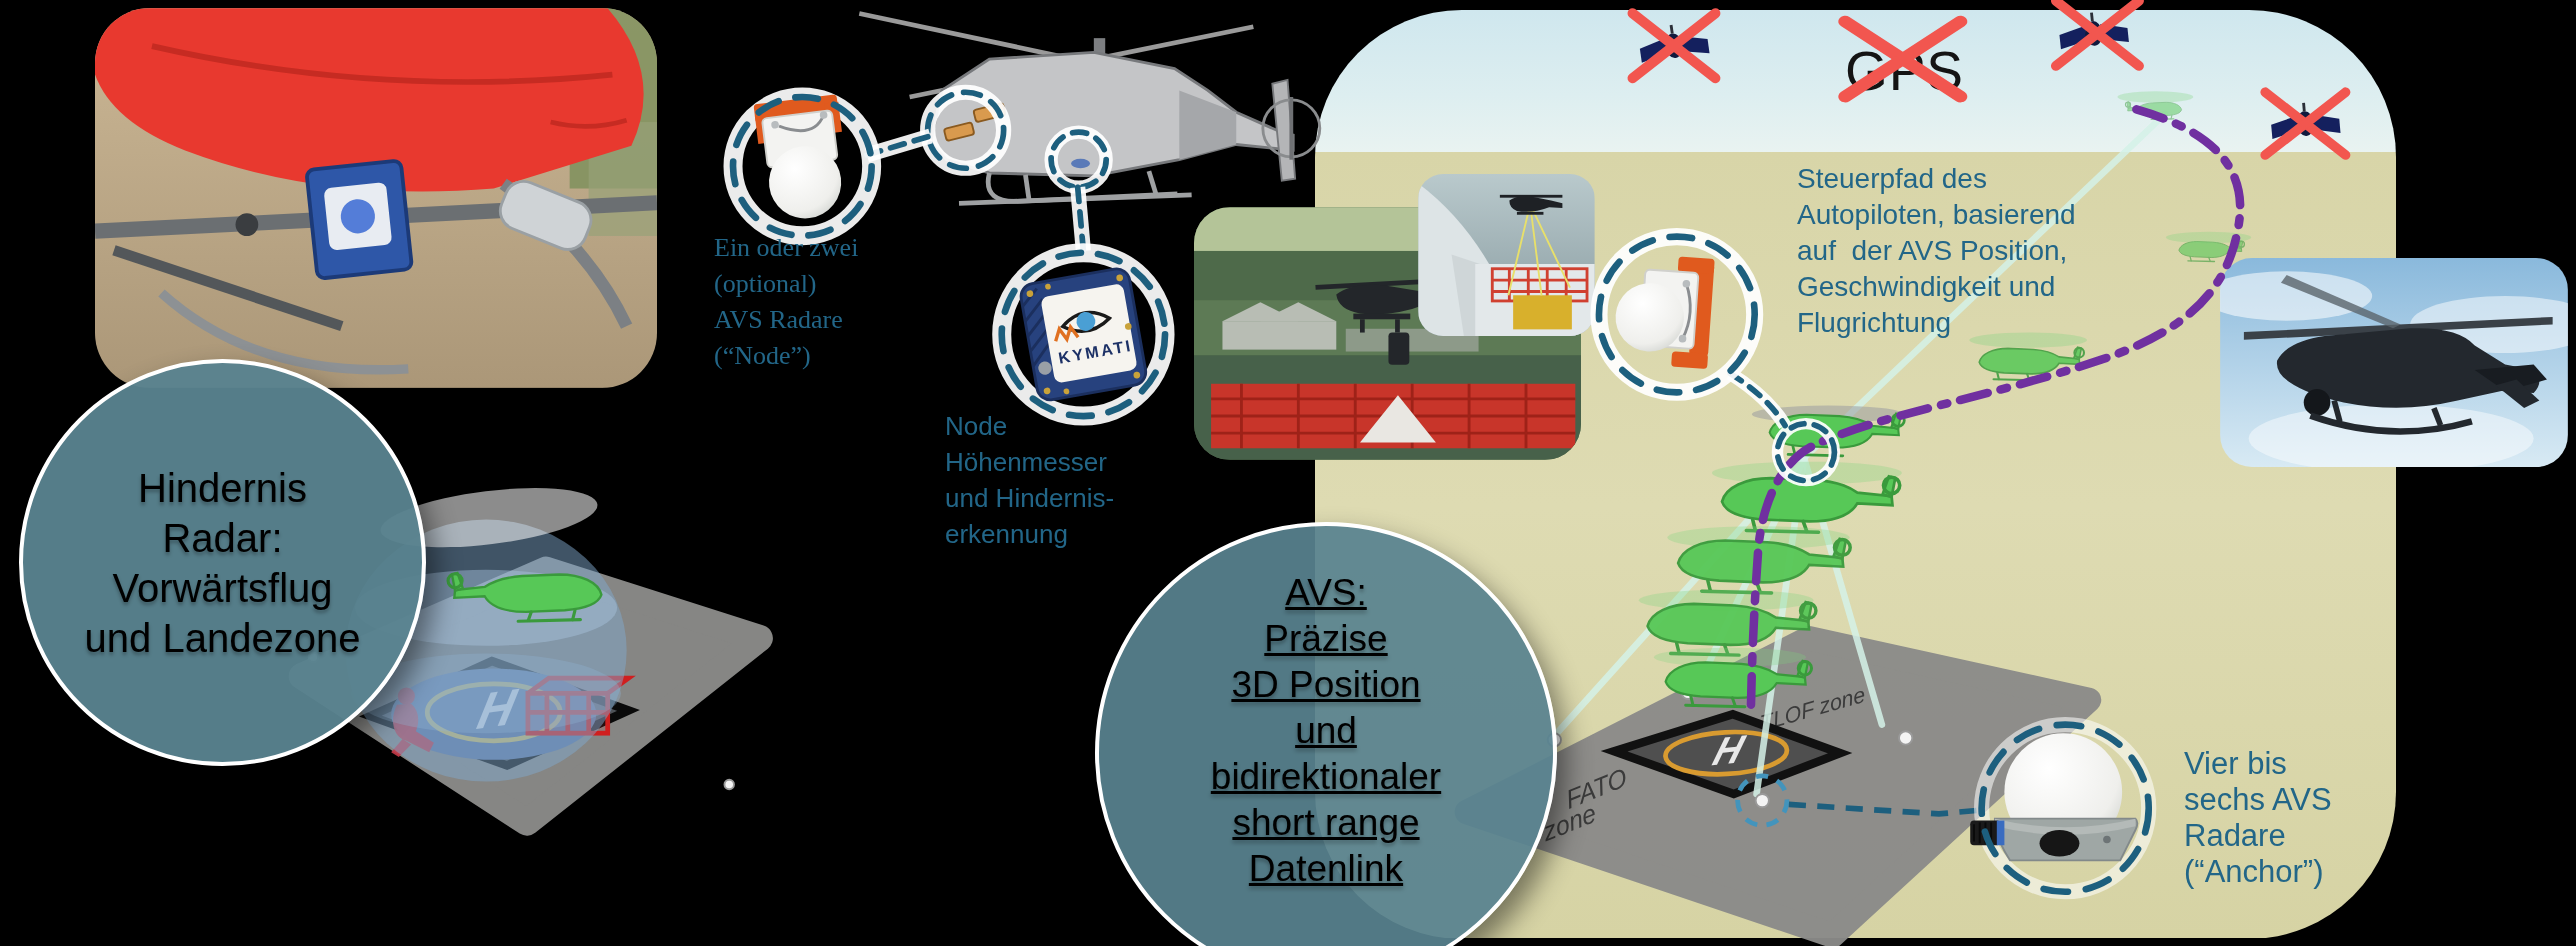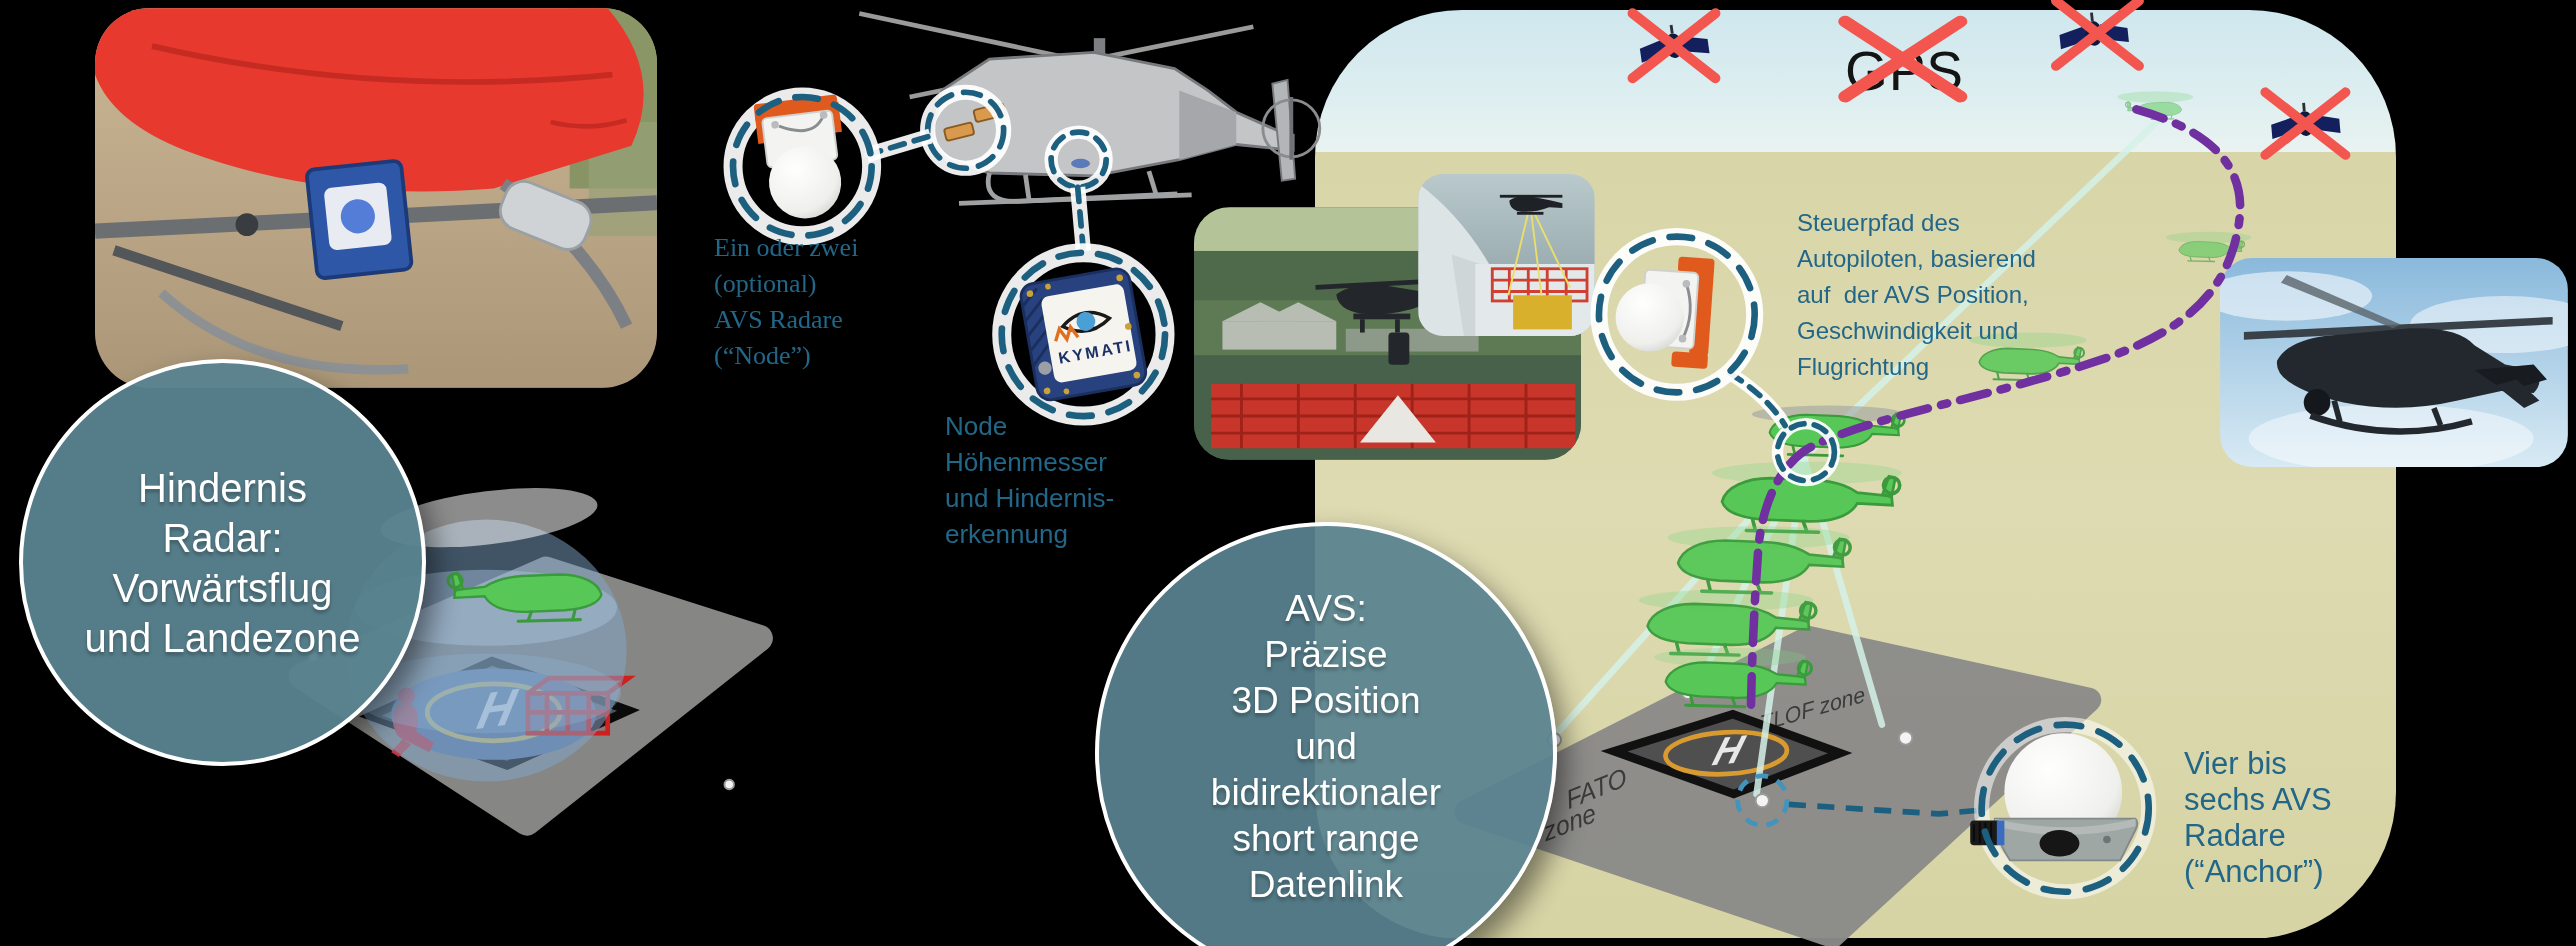--- a/index.html
+++ b/index.html
@@ -16,31 +16,31 @@
   .photo{overflow:hidden;}
   #photo-drone{left:95px;top:7.6px;width:562px;height:380px;border-radius:55px;}
   #photo-forest{left:1194px;top:207px;width:387px;height:253px;border-radius:36px;}
   #photo-turbine{left:1418px;top:174px;width:177px;height:162px;border-radius:25px;}
   #photo-blackheli{left:2220px;top:258px;width:348px;height:209px;border-radius:32px;}
   
   #vector{left:0;top:0;width:2576px;height:947px;pointer-events:none;}
   
   .bubble{border-radius:50%;background:rgba(88,130,143,.96);border:4.7px solid #fff;
       box-shadow:9.5px 13.3px 26.6px rgba(0,0,0,.45);display:flex;align-items:center;justify-content:center;
-      text-align:center;color:#ffffff;white-space:pre-wrap;
+      text-align:center;color:#000000;white-space:pre-wrap;
       text-shadow:0 2.8px 3.8px rgba(0,0,0,.30);}
   #bubble-hindernis{left:19px;top:359px;width:399px;height:399px;font-size:40px;line-height:50px;}
   #bubble-avs{left:1095px;top:522px;width:454px;height:454px;font-size:37px;line-height:46px;
       background:rgba(88,130,143,.93);align-items:flex-start;padding-top:0;}
-  #bubble-avs .inner{margin-top:60px;}
+  #bubble-avs .inner{margin-top:44px;text-decoration:underline;}
   
   .lbl{color:#226688;white-space:pre-wrap;}
   #lbl-node{left:714px;top:230px;width:228px;font-size:26px;line-height:36px;font-family:Liberation Serif, serif;}
   #lbl-alt{left:945px;top:408px;width:237px;font-size:26px;line-height:36px;}
-  #lbl-steuerpfad{left:1797px;top:161px;width:380px;font-size:24px;line-height:36px;margin-top:44px;}
+  #lbl-steuerpfad{left:1797px;top:161px;width:380px;font-size:28px;line-height:36px;}
   #lbl-anchor{left:2184px;top:746px;width:209px;font-size:31px;line-height:36px;}
 </style>
 </head>
 <body>
 
 <div id="panel" class="abs">
   <div class="sky"></div>
   <div class="ground"></div>
 </div>
 

